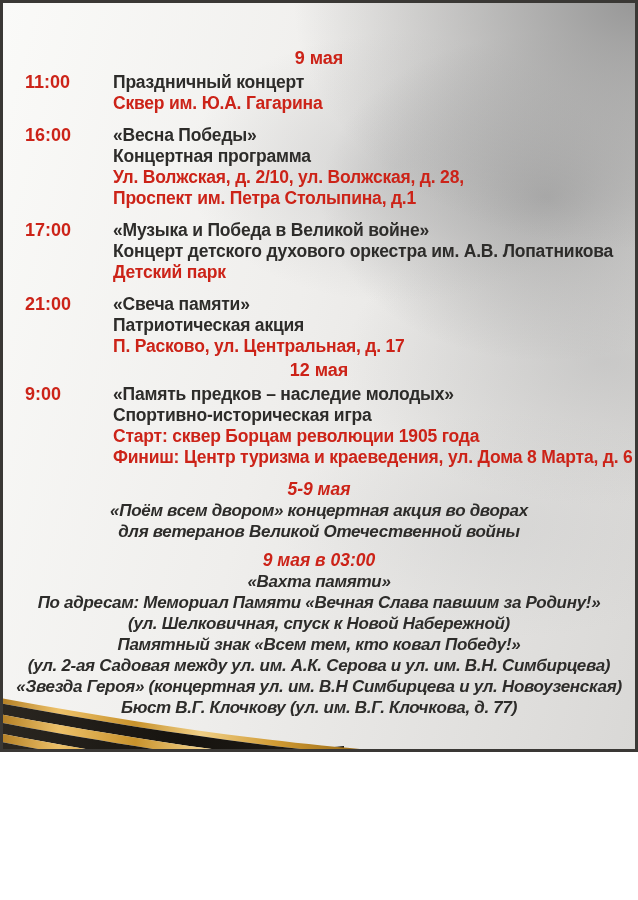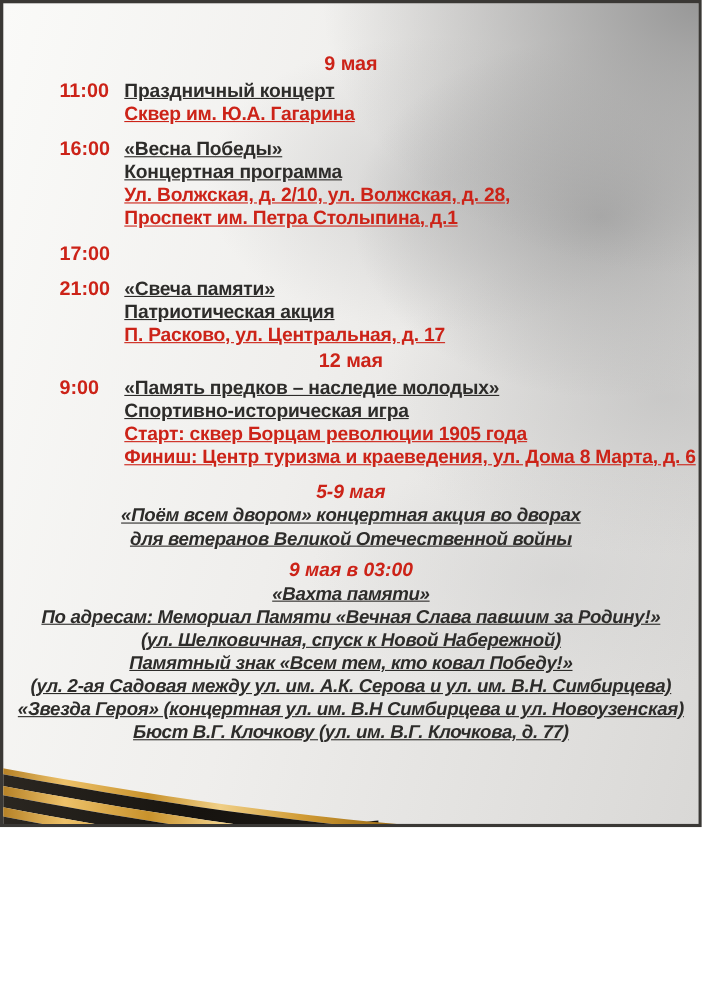--- a/index.html
+++ b/index.html
@@ -20,25 +20,25 @@
       linear-gradient(105deg,#fafaf8 0%,#efeeec 45%,#d9d8d6 100%);
   }
   .content{position:absolute;top:45px;left:0;right:0;z-index:2;}
   .date-header{
     text-align:center;color:var(--accent-red,#cc2318);
     font-size:18px;line-height:20px;margin-bottom:4px;
   }
   .date-header.second{margin-top:-8px;}
   .event{display:flex;margin-bottom:11px;}
   .event .time{
-    flex:0 0 110px;box-sizing:border-box;padding-left:51px;
+    flex:0 0 110px;box-sizing:border-box;padding-left:22px;
     color:var(--accent-red,#cc2318);font-size:18px;line-height:21px;
   }
   .lines{flex:1;min-width:0;}
-  .ln{font-size:17.5px;line-height:21px;letter-spacing:-0.2px;white-space:nowrap;text-decoration:underline;}
+  .ln{font-size:17.5px;line-height:21px;letter-spacing:-0.2px;white-space:nowrap;}
   .ln.black{color:var(--text-black,#2d2c2a);}
   .ln.red{color:var(--accent-red,#cc2318);}
   .annc{text-align:center;font-style:italic;margin-top:6px;}
   .annc.gap{margin-top:8px;}
   .annc-header{color:var(--accent-red,#cc2318);font-size:17.5px;line-height:21px;}
   .annc .ln{white-space:nowrap;font-size:17px;line-height:21px;letter-spacing:-0.3px;}
   .banner{position:absolute;left:-3px;top:687px;width:638px;height:213px;z-index:1;}
   .banner svg{display:block;}
   .hashtag{
     position:absolute;left:12px;top:100px;z-index:3;
@@ -78,20 +78,25 @@
       <div class="lines">
         <div class="ln black">«Весна Победы»</div>
         <div class="ln black">Концертная программа</div>
         <div class="ln red">Ул. Волжская, д. 2/10, ул. Волжская, д. 28,</div>
         <div class="ln red">Проспект им. Петра Столыпина, д.1</div>
       </div>
     </div>
 
     <div class="event">
       <div class="time">17:00</div>
+      <div class="lines">
+        <div class="ln black">«Музыка и Победа в Великой войне»</div>
+        <div class="ln black">Концерт детского духового оркестра им. А.В. Лопатникова</div>
+        <div class="ln red">Детский парк</div>
+      </div>
     </div>
 
     <div class="event">
       <div class="time">21:00</div>
       <div class="lines">
         <div class="ln black">«Свеча памяти»</div>
         <div class="ln black">Патриотическая акция</div>
         <div class="ln red">П. Расково, ул. Центральная, д. 17</div>
       </div>
     </div>

